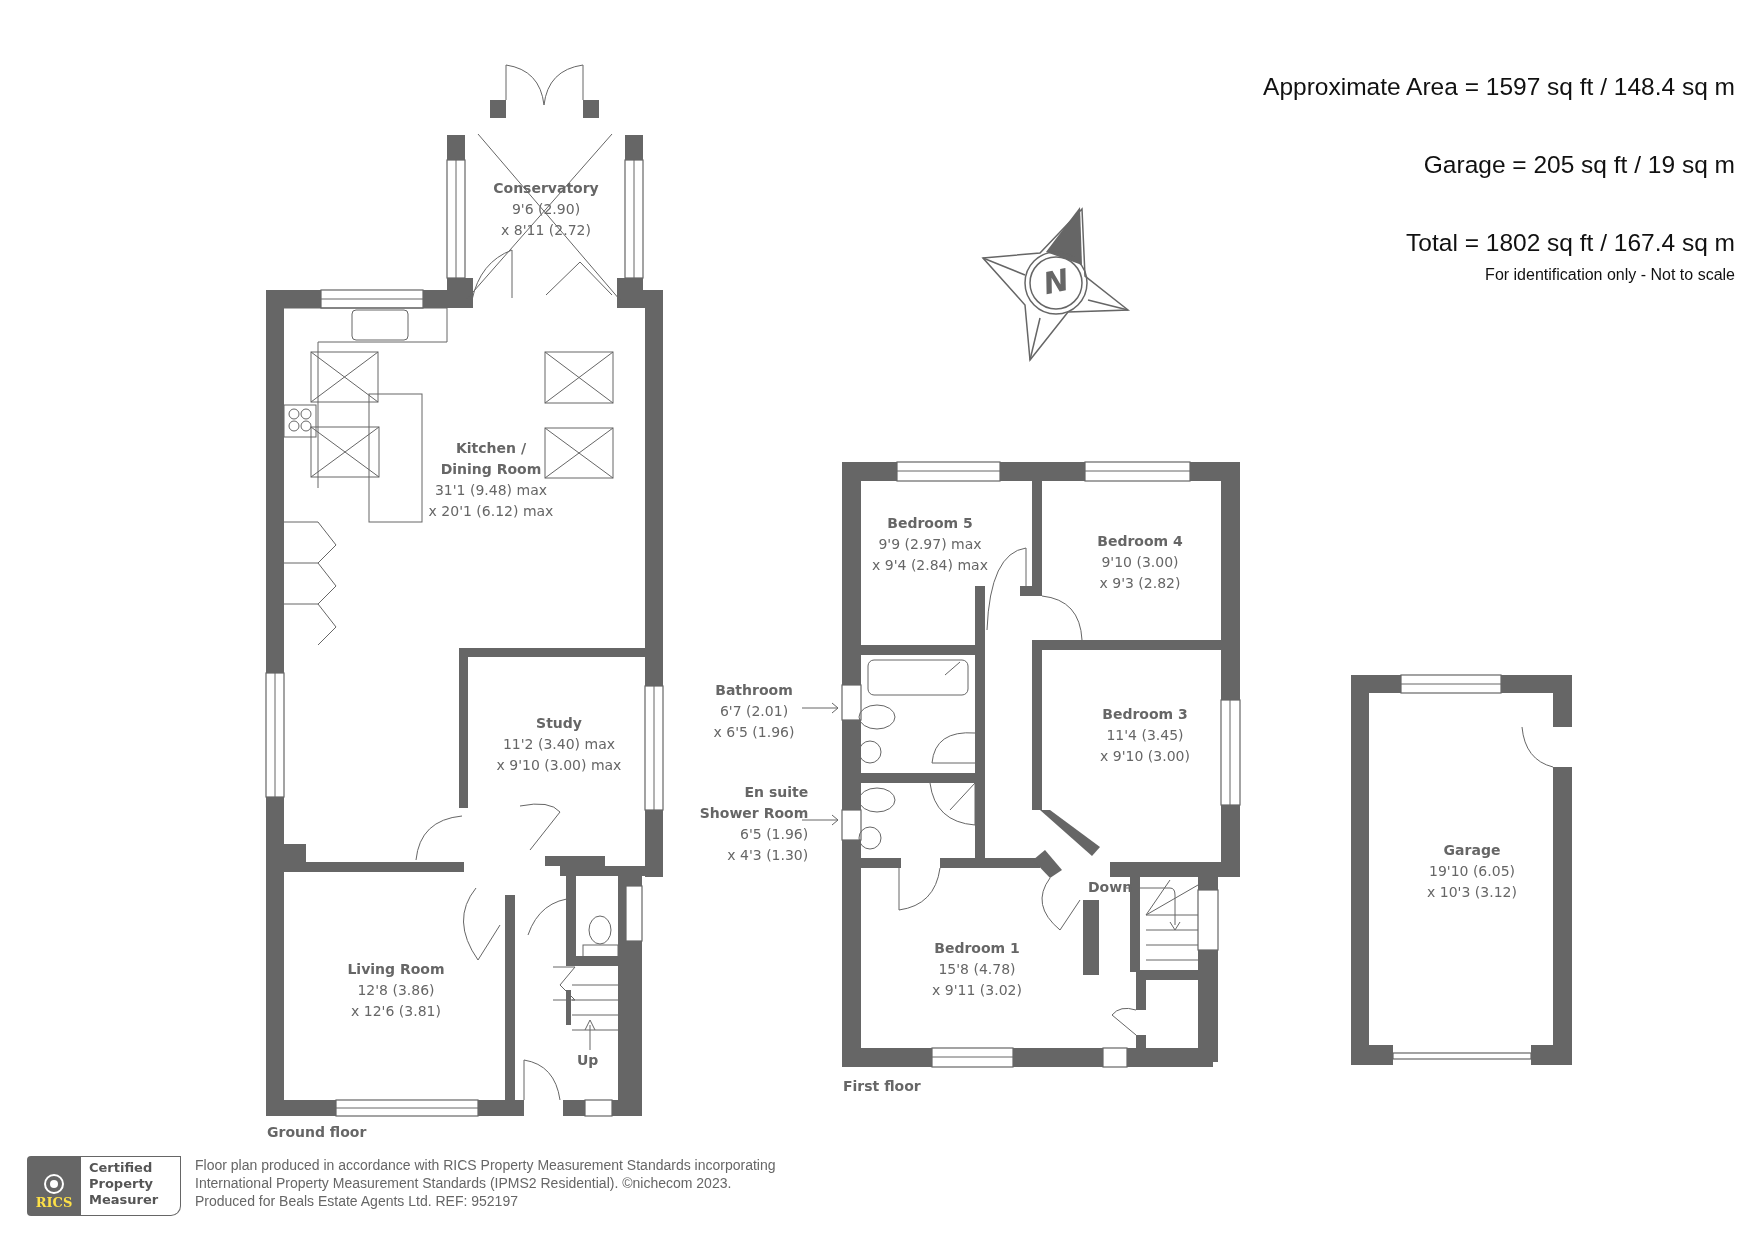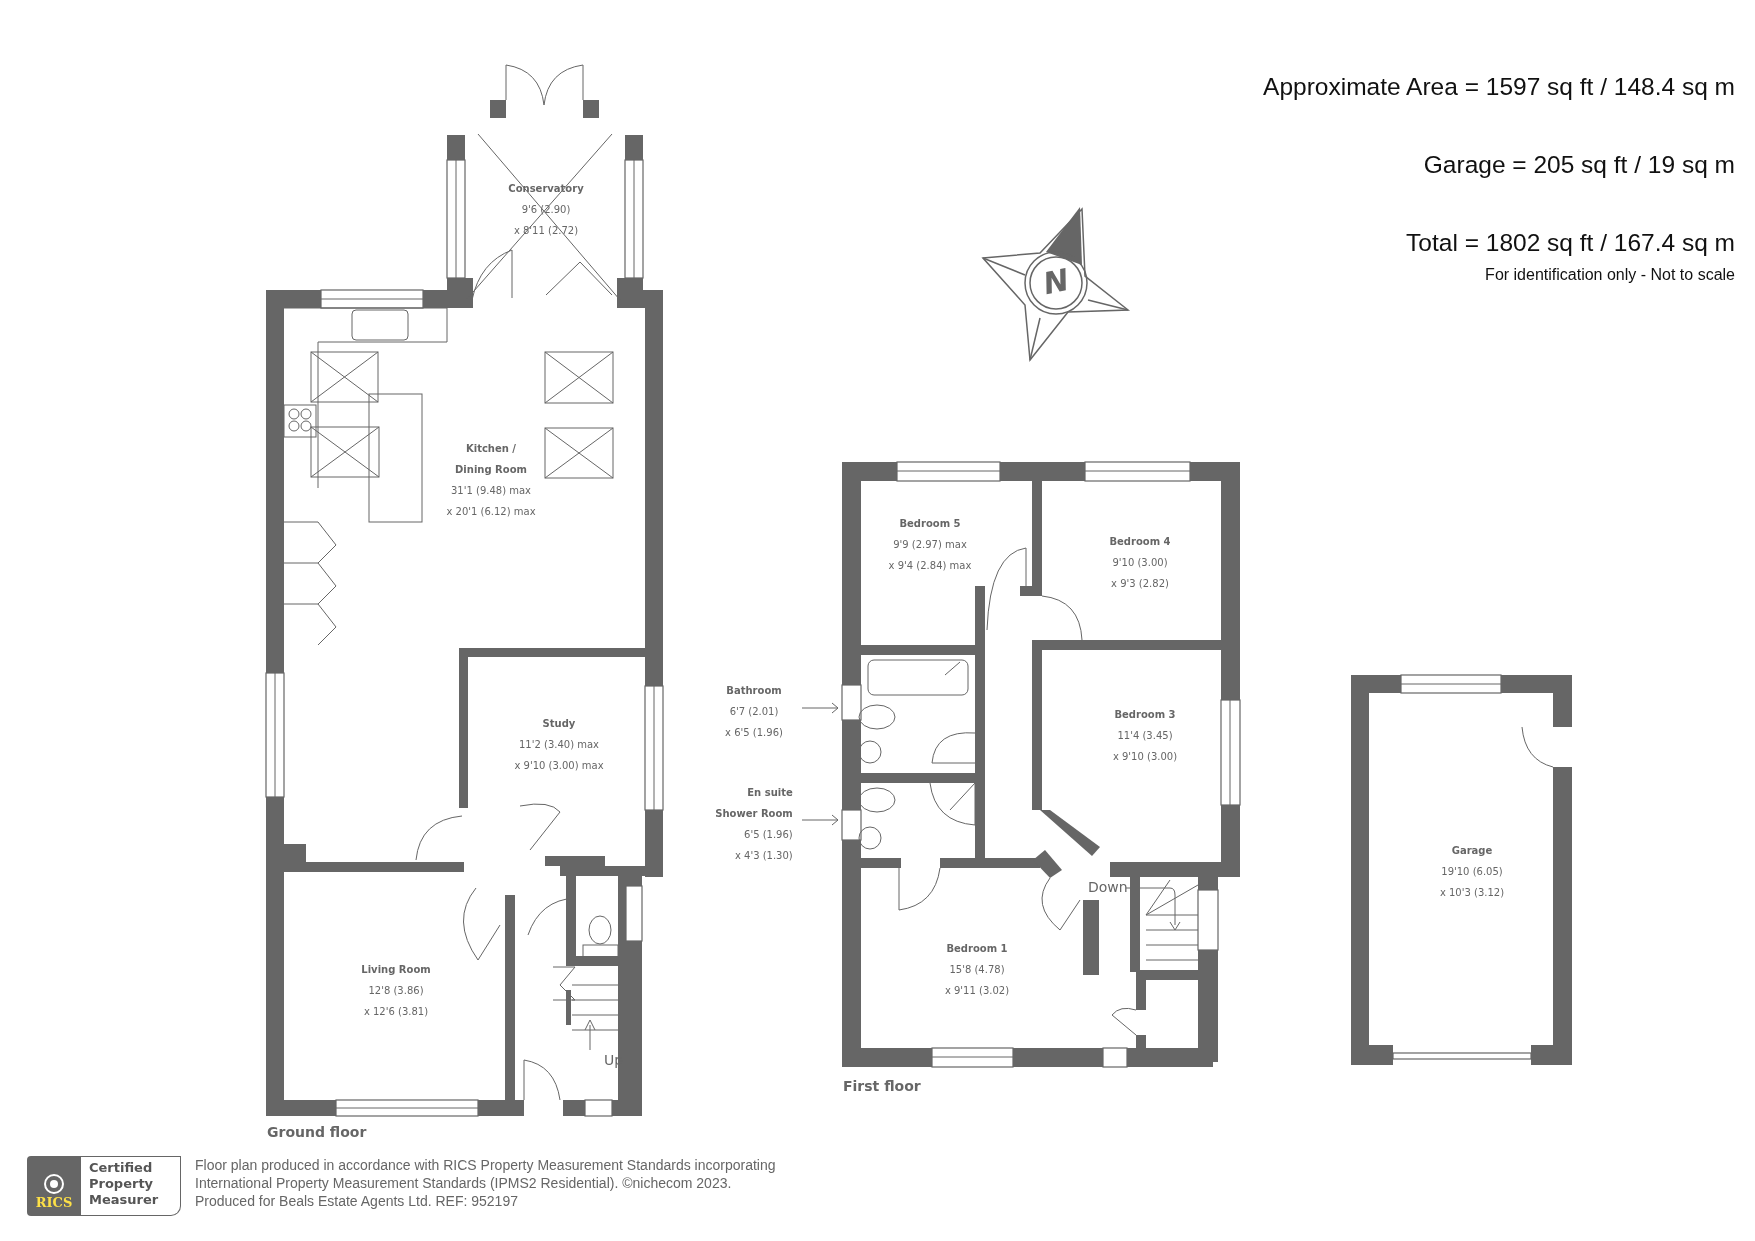--- a/index.html
+++ b/index.html
@@ -1,24 +1,24 @@
 <!DOCTYPE html>
 <html><head>
 <meta charset="utf-8">
 <style>
   html, body { margin: 0; padding: 0; background: #ffffff; }
   body { width: 1755px; height: 1241px; position: relative; overflow: hidden; font-family: "Liberation Sans", sans-serif; }
   .plan-svg { position: absolute; left: 0; top: 0; width: 1755px; height: 1241px; }
   .area-box { position: absolute; right: 20px; top: 24px; text-align: right; color: #111; }
   .area-line { font-size: 24.5px; line-height: 30px; font-family: Liberation Sans, sans-serif; margin-top: 48px; }
   .area-note { font-size: 16px; margin-top: 8px; color: #111; }
-  .room-label { position: absolute; text-align: center; color: #666666; font-family: "DejaVu Sans", sans-serif; font-size: 10px; line-height: 21px; white-space: nowrap; transform: translateX(-50%); }
+  .room-label { position: absolute; text-align: center; color: #666666; font-family: "DejaVu Sans", sans-serif; font-size: 14px; line-height: 21px; white-space: nowrap; transform: translateX(-50%); }
   .room-label .rname { font-weight: bold; }
   .floor-title { position: absolute; color: #666666; font-family: "DejaVu Sans", sans-serif; font-weight: bold; font-size: 14px; }
-  .small-label { position: absolute; color: #666666; font-family: "DejaVu Sans", sans-serif; font-size: 14px; font-weight: normal; }
+  .small-label { position: absolute; color: #666666; font-family: "DejaVu Sans", sans-serif; font-size: 14px; font-weight: bold; }
   .footer { position: absolute; left: 27px; top: 1156px; display: flex; align-items: flex-start; }
   .rics-badge { display: flex; height: 60px; }
   .rics-left { width: 54px; background: #666; color: #fde047; display: flex; flex-direction: column; align-items: center; justify-content: flex-end; padding-bottom: 6px; box-sizing: border-box; border-radius: 4px 0 0 4px; }
   .rics-left .rics-text { font-family: "DejaVu Serif", serif; font-weight: bold; font-size: 13px; }
   .rics-right { width: 100px; border: 1.5px solid #666; border-left: none; border-radius: 0 0 10px 0; padding: 3px 8px; box-sizing: border-box; color: #555; font-family: "DejaVu Sans", sans-serif; font-weight: bold; font-size: 13px; line-height: 16px; }
   .footer-text { margin-left: 14px; color: #666; font-size: 14px; line-height: 18px; font-family: "Liberation Sans", sans-serif; }
 </style>
 </head>
 <body>
 
@@ -279,21 +279,21 @@
 <div class="room-label" style="left:559px;top:713px;">
   <div class="rname">Study</div>
   <div>11'2 (3.40) max</div>
   <div>x 9'10 (3.00) max</div>
 </div>
 <div class="room-label" style="left:396px;top:959px;">
   <div class="rname">Living Room</div>
   <div>12'8 (3.86)</div>
   <div>x 12'6 (3.81)</div>
 </div>
-<div class="small-label" style="left:604px;top:1052px;">Up</div>
+<div class="small-label" style="left:577px;top:1052px;">Up</div>
 <div class="floor-title" style="left:267px;top:1124px;">Ground floor</div>
 
 <div class="room-label" style="left:930px;top:513px;">
   <div class="rname">Bedroom 5</div>
   <div>9'9 (2.97) max</div>
   <div>x 9'4 (2.84) max</div>
 </div>
 <div class="room-label" style="left:1140px;top:531px;">
   <div class="rname">Bedroom 4</div>
   <div>9'10 (3.00)</div>

